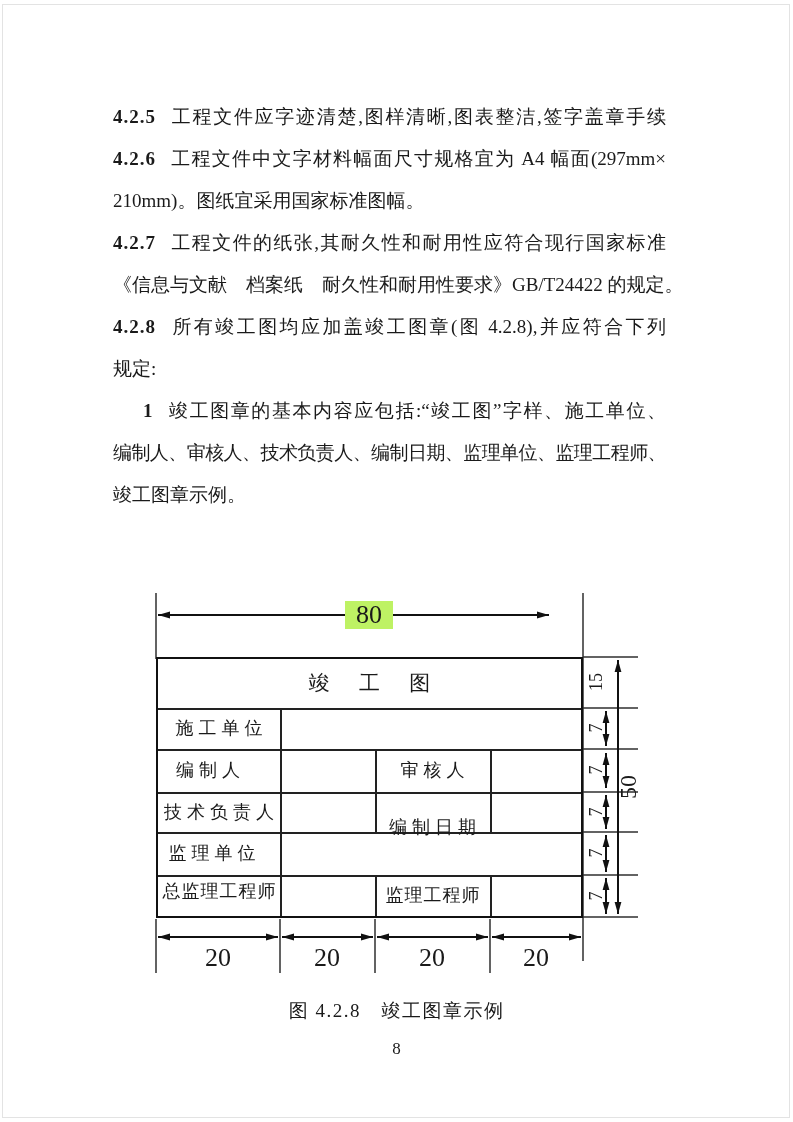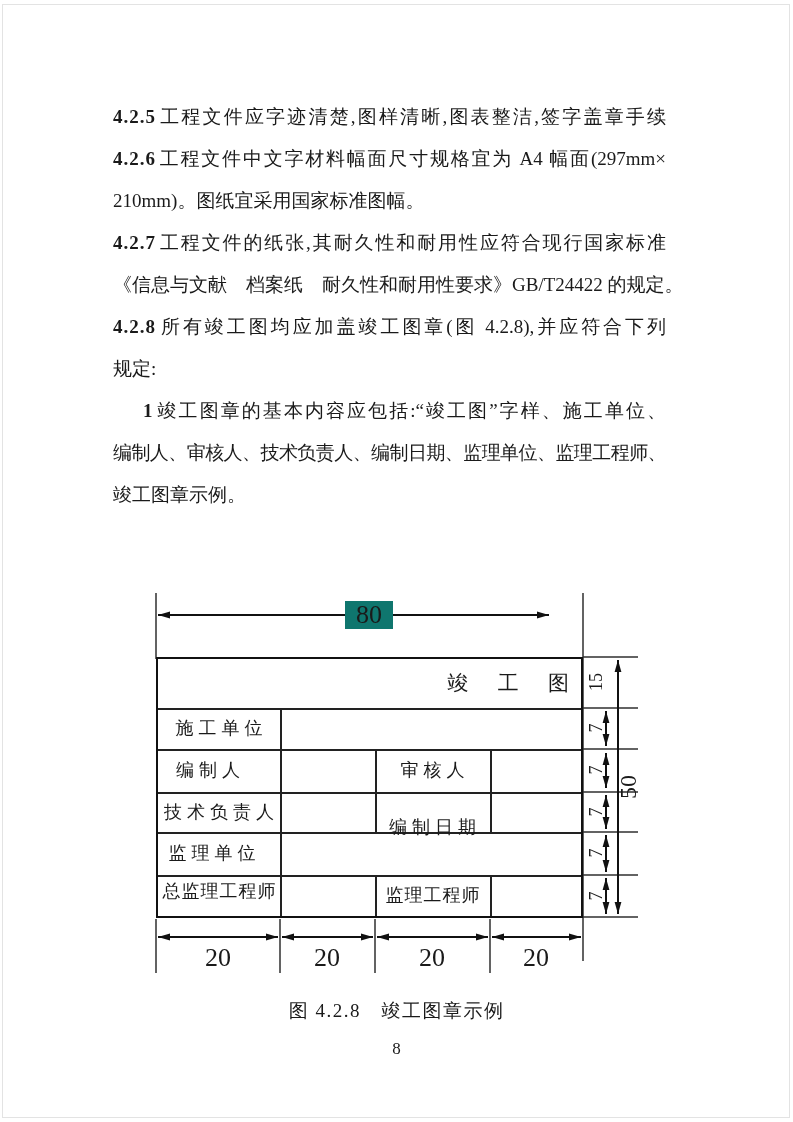--- a/index.html
+++ b/index.html
@@ -9,33 +9,33 @@
   }
   .frame{position:absolute;left:2px;top:4px;right:3px;bottom:4px;border:1px solid #e3e3e3;pointer-events:none;}
 
   
   .text-block{position:absolute;left:113px;top:96px;width:553px;}
   .line{height:42px;line-height:42px;font-size:19px;white-space:nowrap;}
   .line.full{text-align:justify;text-align-last:justify;white-space:normal;}
   .line.end{text-align:left;}
   .line.indent{padding-left:30px;}
   .line.squeeze{letter-spacing:-0.6px;}
-  .num{font-weight:bold;margin-right:2px;letter-spacing:1px;}
+  .num{font-weight:bold;margin-right:14px;letter-spacing:1px;}
 
   
   .dims-svg{position:absolute;left:140px;top:588px;}
   .stamp{position:absolute;left:156px;top:657px;width:427px;height:261px;border:2px solid #111;box-sizing:border-box;background:#fff;}
   .stamp .hline{position:absolute;left:0;width:423px;height:1.5px;background:#222;}
   .stamp .vline{position:absolute;width:1.5px;background:#222;}
-  .stamp-title{position:absolute;left:0;top:0;width:423px;height:49px;line-height:49px;text-align:right;font-size:21px;letter-spacing:12px;padding-left:12px;box-sizing:border-box;}
+  .stamp-title{position:absolute;left:0;top:0;width:423px;height:49px;line-height:49px;text-align:center;font-size:21px;letter-spacing:12px;padding-left:12px;box-sizing:border-box;}
   .cell{position:absolute;text-align:center;font-size:18px;letter-spacing:5px;padding-left:5px;box-sizing:border-box;overflow:hidden;}
   .cell.ls1{letter-spacing:1px;padding-left:1px;}
 
   .dimlabel{position:absolute;font-size:26px;text-align:center;line-height:28px;height:28px;}
-  .dimlabel.onwhite{background:#0f766e;}
+  .dimlabel.onwhite{background:#bef264;}
   .rot{position:absolute;font-size:18px;line-height:18px;transform:translate(-50%,-50%) rotate(-90deg);white-space:nowrap;}
   .rot.big{font-size:24px;line-height:24px;}
 
   .caption{position:absolute;left:0;top:998px;width:793px;text-align:center;font-size:19px;letter-spacing:1.5px;}
   .page-number{position:absolute;left:0;top:1039px;width:793px;text-align:center;font-size:17px;}
 </style>
 </head>
 <body>
 
 <div class="page">

